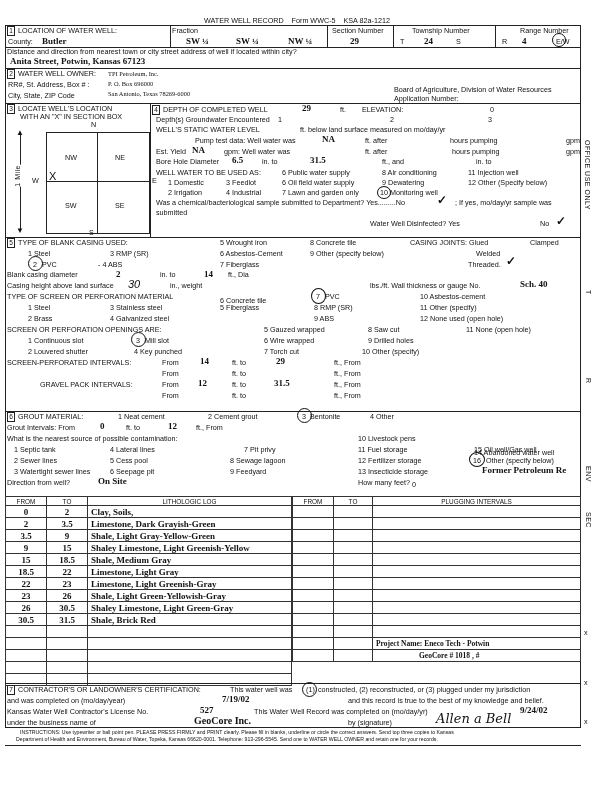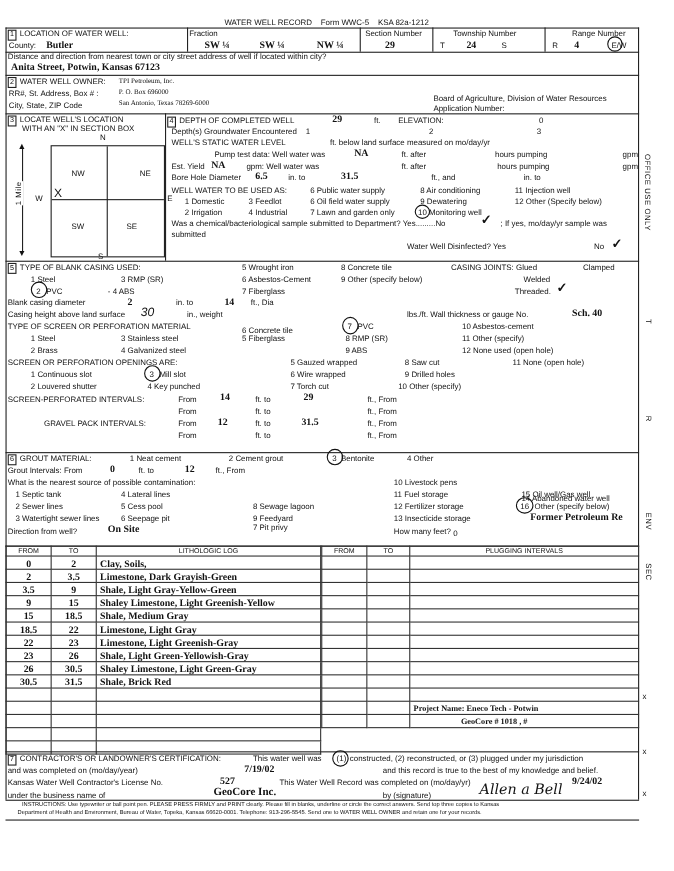--- a/index.html
+++ b/index.html
@@ -81,21 +81,21 @@
 </div>
 <div class="abs s" style="left:20px;top:112px;">WITH AN "X" IN SECTION BOX</div>
 <div class="abs s" style="left:91px;top:120px;">N</div>
 <div class="abs s" style="left:32px;top:176px;">W</div>
 <div class="abs s" style="left:152px;top:176px;">E</div>
 <div class="abs s" style="left:89px;top:228px;">S</div>
 <div style="position:absolute;left:46px;top:132px;width:102px;height:100px;border:1px solid #222;">
   <div class="line v" style="left:50px;top:0;height:100px;"></div>
   <div class="line h" style="left:0;top:48px;width:102px;"></div>
   <div class="abs s" style="left:18px;top:20px;">NW</div>
-  <div class="abs s" style="left:68px;top:20px;margin-left:12px;">NE</div>
+  <div class="abs s" style="left:68px;top:20px;">NE</div>
   <div class="abs s" style="left:18px;top:68px;">SW</div>
   <div class="abs s" style="left:68px;top:68px;">SE</div>
   <div class="abs" style="left:2px;top:37px;font-size:11px;">X</div>
 </div>
 <div class="line v" style="left:20px;top:134px;height:96px;"></div>
 <div class="abs" style="left:16px;top:128px;font-size:8px;">▲</div>
 <div class="abs" style="left:16px;top:226px;font-size:8px;">▼</div>
 <div class="vert" style="left:14px;top:165px;background:#fff;transform:rotate(180deg);">1 Mile</div>
 <div class="line v" style="left:150px;top:103px;height:134px;"></div>
 
@@ -120,21 +120,21 @@
 <div class="abs s" style="left:156px;top:147px;">Est. Yield</div>
 <div class="abs hand" style="left:192px;top:145px;">NA</div>
 <div class="abs s" style="left:224px;top:147px;">gpm:  Well water was</div>
 <div class="abs s" style="left:365px;top:147px;">ft. after</div>
 <div class="abs s" style="left:452px;top:147px;">hours pumping</div>
 <div class="abs s" style="left:566px;top:147px;">gpm</div>
 <div class="abs s" style="left:156px;top:157px;">Bore Hole Diameter</div>
 <div class="abs hand" style="left:232px;top:155px;">6.5</div>
 <div class="abs s" style="left:262px;top:157px;">in.  to</div>
 <div class="abs hand" style="left:310px;top:155px;">31.5</div>
-<div class="abs s" style="left:356px;top:157px;padding-left:36px;">ft.,  and</div>
+<div class="abs s" style="left:346px;top:157px;padding-left:36px;">ft.,  and</div>
 <div class="abs s" style="left:476px;top:157px;">in.  to</div>
 <div class="abs s" style="left:156px;top:168px;">WELL WATER TO BE USED AS:</div>
 <div class="abs s" style="left:282px;top:168px;">6  Public water supply</div>
 <div class="abs s" style="left:382px;top:168px;">8  Air conditioning</div>
 <div class="abs s" style="left:468px;top:168px;">11  Injection well</div>
 <div class="abs s" style="left:168px;top:178px;">1  Domestic</div>
 <div class="abs s" style="left:226px;top:178px;">3  Feedlot</div>
 <div class="abs s" style="left:282px;top:178px;">6  Oil field water supply</div>
 <div class="abs s" style="left:382px;top:178px;">9  Dewatering</div>
 <div class="abs s" style="left:468px;top:178px;">12  Other (Specify below)</div>
@@ -242,21 +242,21 @@
 <div class="abs s" style="left:7px;top:423px;">Grout Intervals:   From</div>
 <div class="abs hand" style="left:100px;top:421px;">0</div>
 <div class="abs s" style="left:126px;top:423px;">ft.  to</div>
 <div class="abs hand" style="left:168px;top:421px;">12</div>
 <div class="abs s" style="left:196px;top:423px;">ft.,  From</div>
 <div class="abs s" style="left:7px;top:434px;">What is the nearest source of possible contamination:</div>
 <div class="abs s" style="left:358px;top:434px;">10  Livestock pens</div>
 <div class="abs s" style="left:474px;top:434px;margin-top:14px;">14  Abandoned water well</div>
 <div class="abs s" style="left:14px;top:445px;">1  Septic tank</div>
 <div class="abs s" style="left:110px;top:445px;">4  Lateral lines</div>
-<div class="abs s" style="left:230px;top:445px;margin-top:30px;">7  Pit privy</div>
+<div class="abs s" style="left:244px;top:445px;">7  Pit privy</div>
 <div class="abs s" style="left:358px;top:445px;">11  Fuel storage</div>
 <div class="abs s" style="left:474px;top:445px;">15  Oil well/Gas well</div>
 <div class="abs s" style="left:14px;top:456px;">2  Sewer lines</div>
 <div class="abs s" style="left:110px;top:456px;">5  Cess pool</div>
 <div class="abs s" style="left:230px;top:456px;">8  Sewage lagoon</div>
 <div class="abs s" style="left:358px;top:456px;">12  Fertilizer storage</div>
 <div class="abs s" style="left:473px;top:456px;">16</div>
 <div class="circle" style="left:469px;top:452px;width:14px;height:13px;"></div>
 <div class="abs s" style="left:486px;top:456px;">Other (specify below)</div>
 <div class="abs s" style="left:14px;top:467px;">3  Watertight sewer lines</div>

